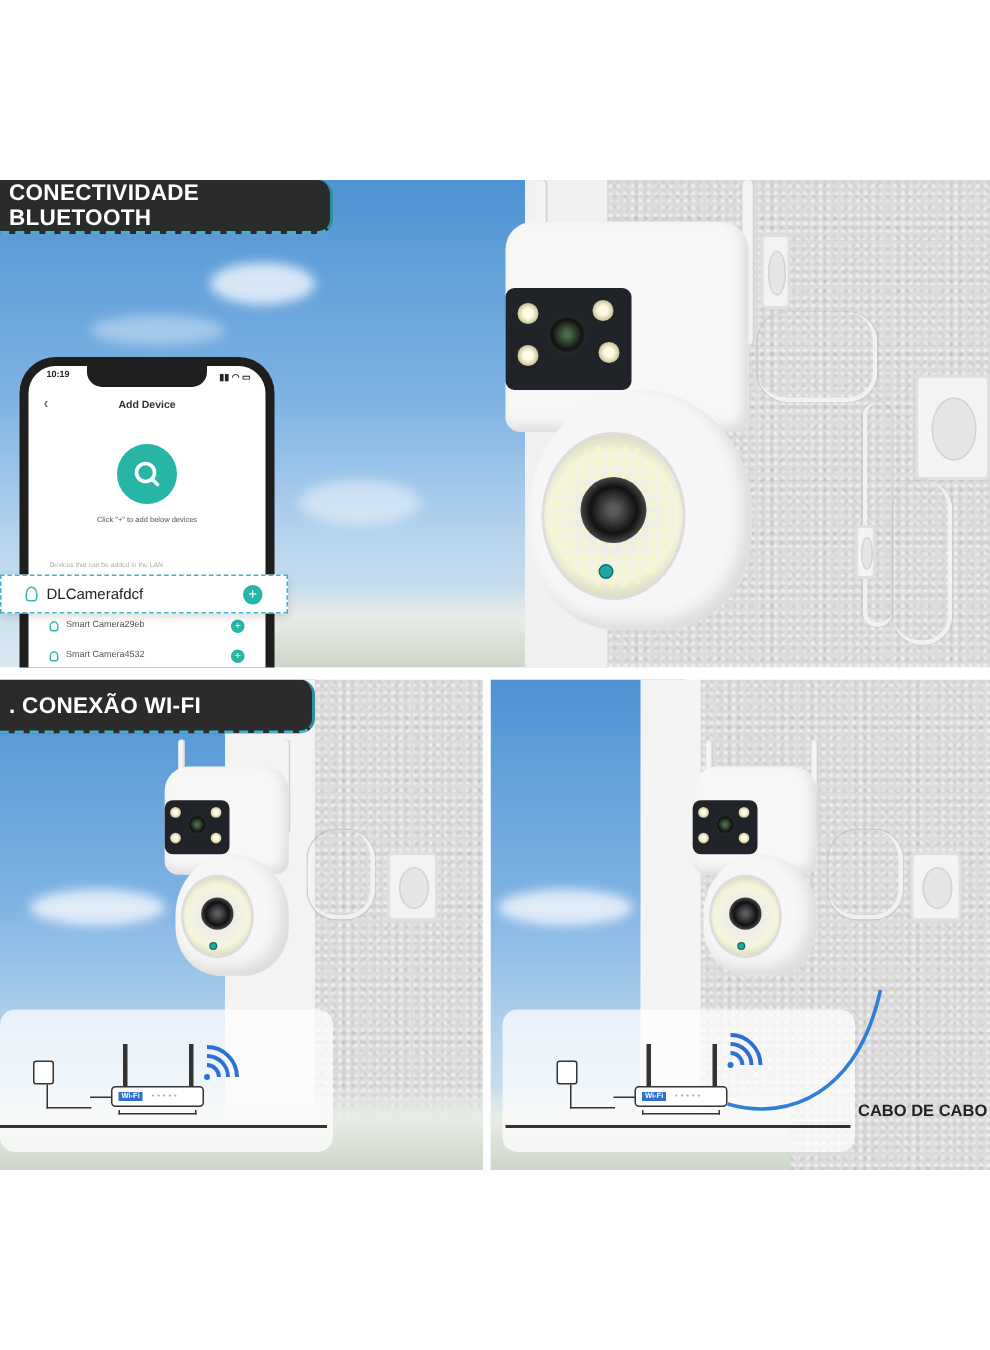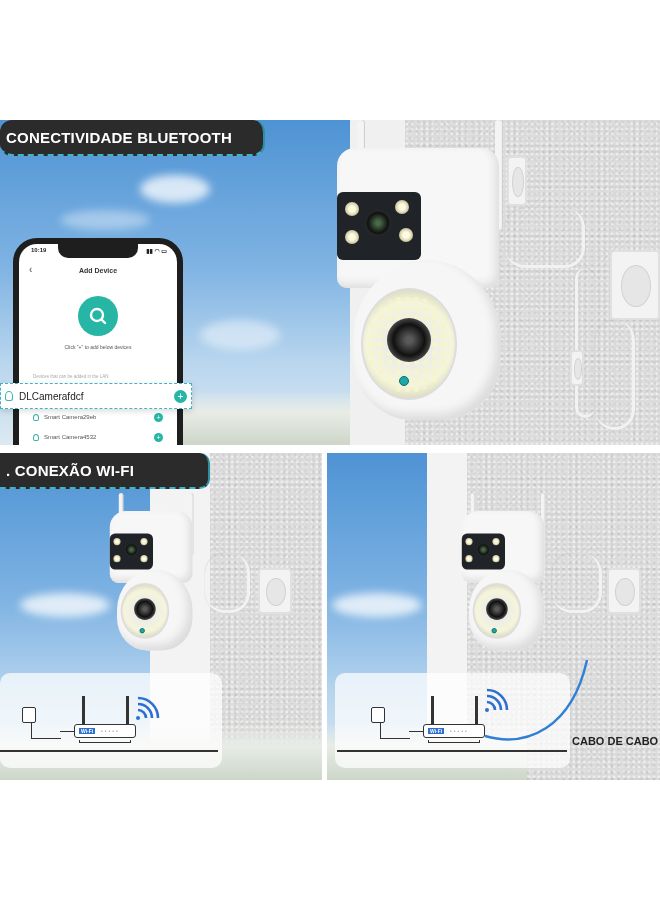--- a/index.html
+++ b/index.html
@@ -47,21 +47,21 @@
   .topbar { position: absolute; top: 18px; left: 0; right: 0; height: 16px; display: flex; align-items: center; justify-content: center; font-size: 7px; font-weight: bold; color: #333; }
   .back { position: absolute; left: 10px; top: 0; font-size: 10px; color: #777; line-height: 16px; }
   .search-circle { position: absolute; left: 50%; top: 52px; transform: translateX(-50%); width: 40px; height: 40px; border-radius: 50%; background: #27b5a5; display: flex; align-items: center; justify-content: center; }
   .hint { position: absolute; top: 100px; left: 0; right: 0; text-align: center; font-size: 5px; color: #555; }
   .subhint { position: absolute; top: 130px; left: 14px; font-size: 4.5px; color: #aaa; }
   .dev-row { position: absolute; left: 14px; right: 14px; height: 14px; display: flex; align-items: center; font-size: 6px; color: #555; }
   .dev-row .bulb { width: 6px; height: 7px; border-radius: 50% 50% 30% 30%; border: 1px solid #3bb7aa; margin-right: 5px; }
   .dev-row .plus { margin-left: auto; width: 9px; height: 9px; border-radius: 50%; background: #27b5a5; color: #fff; font-size: 7px; line-height: 9px; text-align: center; }
 
   .highlight { position: absolute; left: 0; top: 383px; width: 192px; height: 26px; background: #fff; border: 1px dashed #3fb4c6;
-               display: flex; align-items: center; padding: 0 4px; font-size: 10px; color: #222; box-shadow: 0 2px 6px rgba(0,0,0,0.15); }
+               display: flex; align-items: center; padding: 0 16px; font-size: 10px; color: #222; box-shadow: 0 2px 6px rgba(0,0,0,0.15); }
   .highlight .bulb { width: 8px; height: 10px; border-radius: 50% 50% 30% 30%; border: 1.5px solid #3bb7aa; margin-right: 6px; }
   .highlight .plus { margin-left: auto; width: 13px; height: 13px; border-radius: 50%; background: #27b5a5; color: #fff; font-size: 10px; line-height: 13px; text-align: center; }
 
   
   .router-card { position: absolute; background: rgba(255,255,255,0.72); border-radius: 10px; }
   .floor-line { position: absolute; height: 1.5px; background: #333; }
   .router { position: absolute; width: 62px; height: 14px; background: #fff; border: 1.5px solid #333; border-radius: 3px; }
   .router .wifi-label { position: absolute; left: 4px; top: 3px; height: 6px; padding: 0 2px; background: #2f6fd0; color: #fff; font-size: 5px; font-weight: bold; line-height: 6px; }
   .router .dots { position: absolute; left: 26px; top: 4px; font-size: 5px; color: #9ab; letter-spacing: 2px; line-height: 5px; }
   .router-ant { position: absolute; width: 3px; height: 28px; background: #333; }
@@ -79,21 +79,21 @@
 
   <div class="panel" style="left:0; top:120px; width:660px; height:325px;">
     <div class="sky" style="left:0; top:0; width:405px; height:325px;"></div>
     <div class="cloud" style="left:140px; top:55px; width:70px; height:28px;"></div>
     <div class="cloud" style="left:60px; top:90px; width:90px; height:20px; opacity:.5;"></div>
     <div class="cloud" style="left:200px; top:200px; width:80px; height:30px; opacity:.6;"></div>
     <div class="city" style="left:180px; top:270px; width:225px; height:55px;"></div>
     <div class="wall-edge" style="left:350px; top:0; width:55px; height:325px; background:#f0f0f0;"></div>
     <div class="wall" style="left:405px; top:0; width:255px; height:325px;"></div>
 
-    <div class="title-tag" style="left:0; top:0; width:265px; height:36px;border-radius:12px;">
+    <div class="title-tag" style="left:0; top:0; width:222px; height:36px;">
       <span>CONECTIVIDADE BLUETOOTH</span>
     </div>
 
     <div class="cam" style="left:335px; top:0; width:200px; height:300px;">
       <div class="antenna" style="left:22px; top:0; width:8px; height:90px;"></div>
       <div class="antenna" style="left:160px; top:0; width:8px; height:110px;"></div>
       <div class="socket" style="left:172px; top:36px; width:20px; height:50px;"></div>
       <div class="head" style="left:2px; top:28px; width:162px; height:140px;"></div>
       <div class="face" style="left:2px; top:72px; width:84px; height:68px;">
         <div class="led" style="left:8px; top:10px; width:14px; height:14px;"></div>

